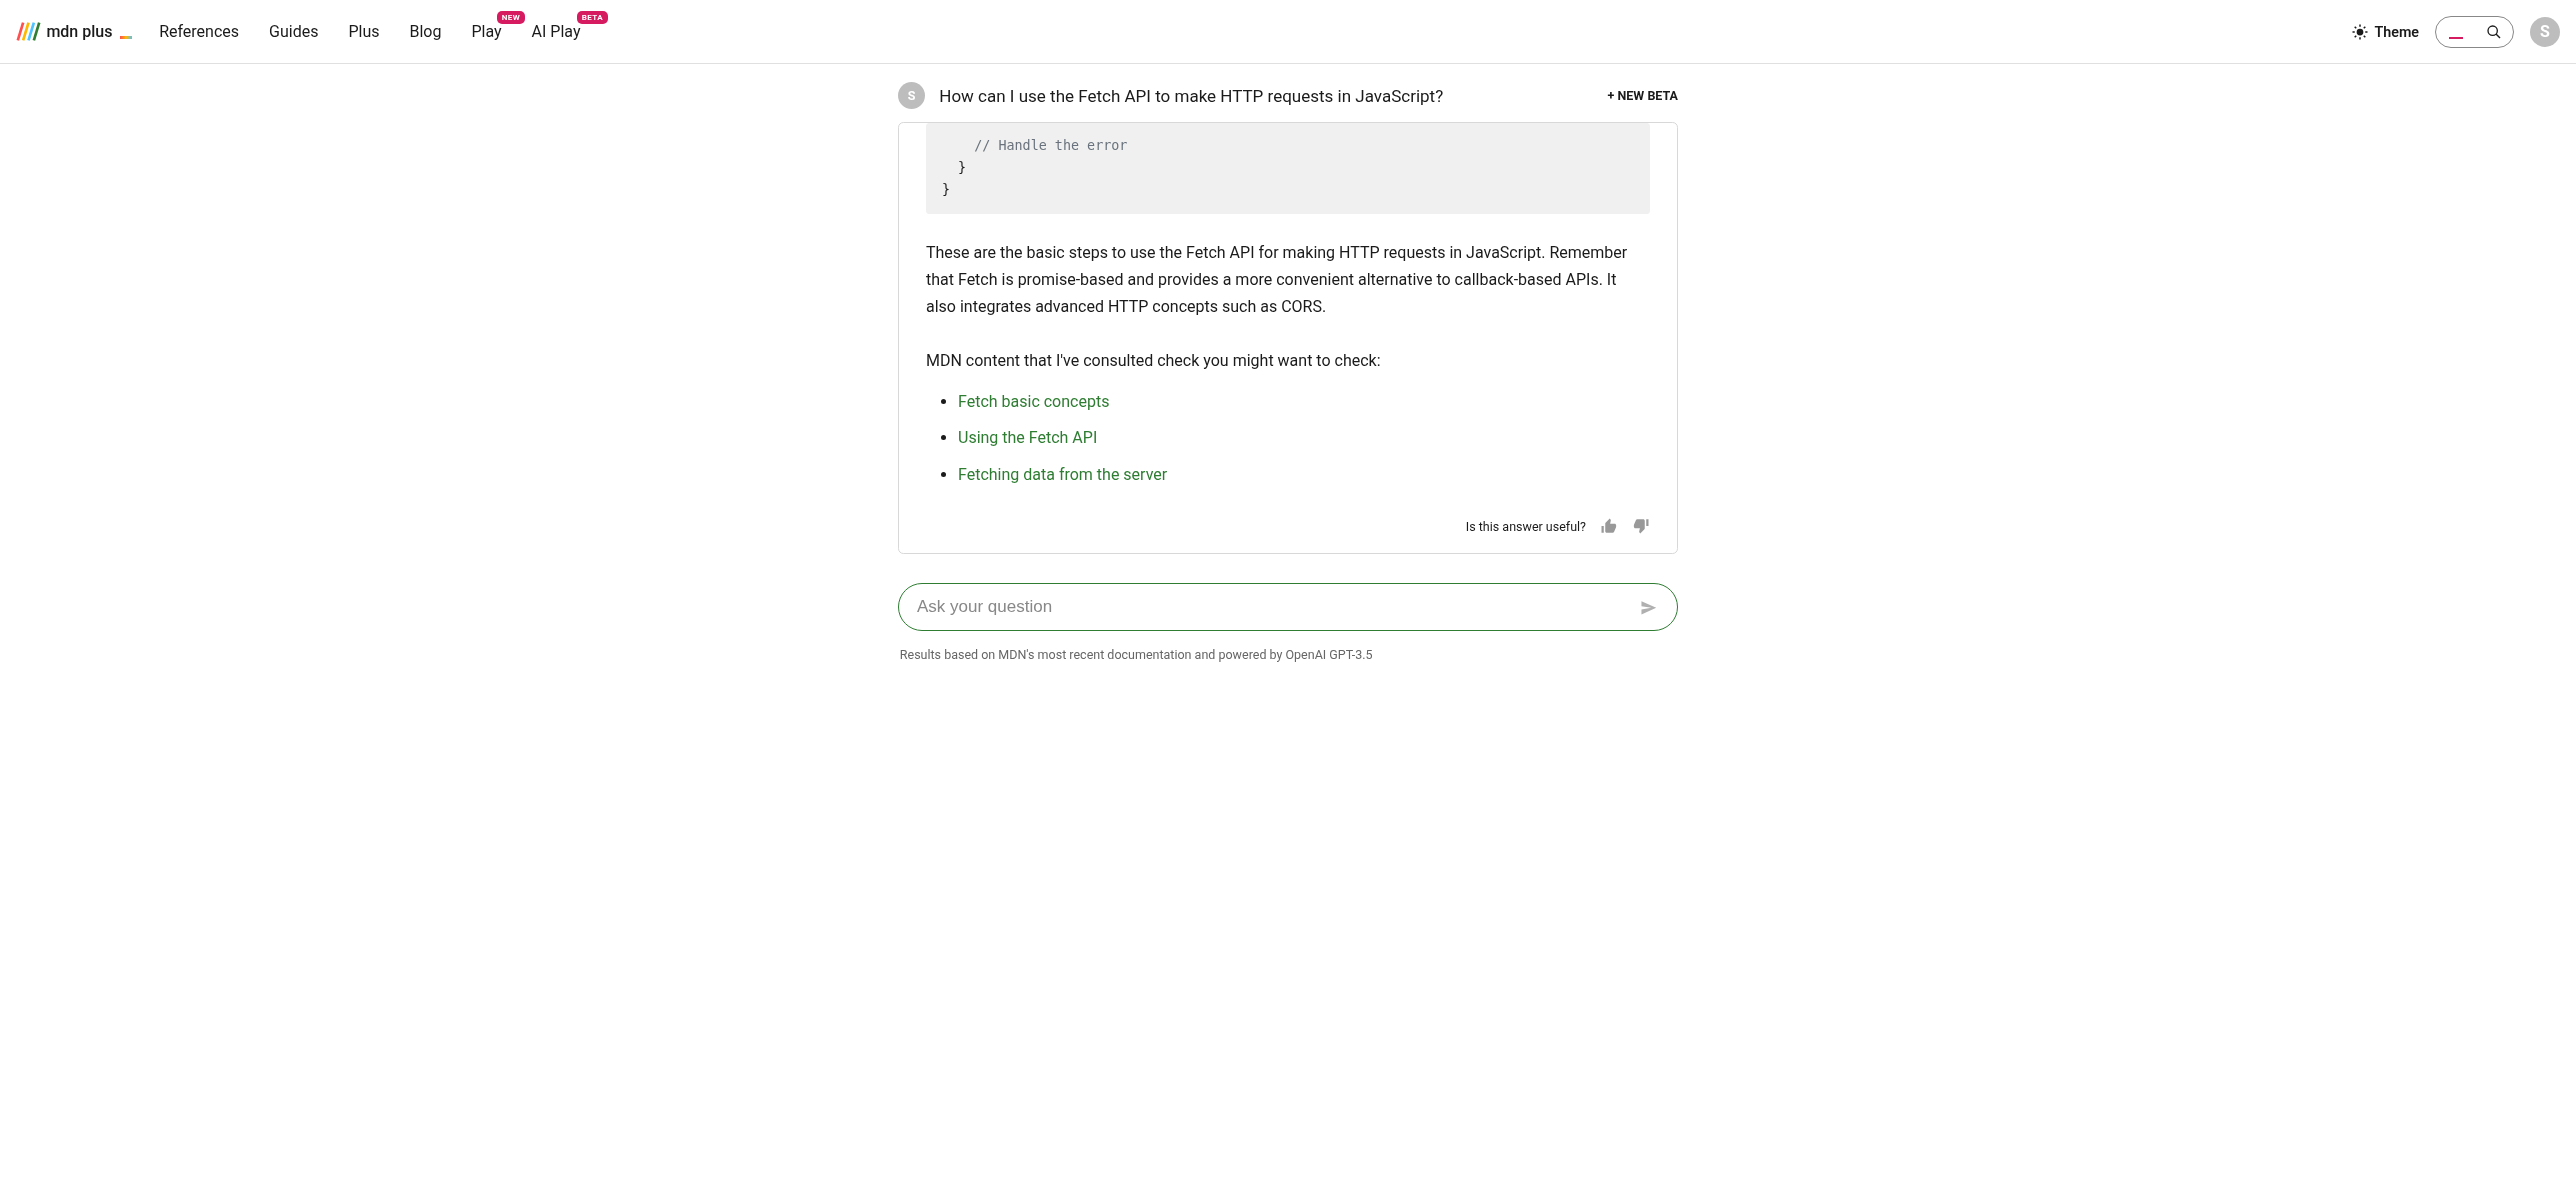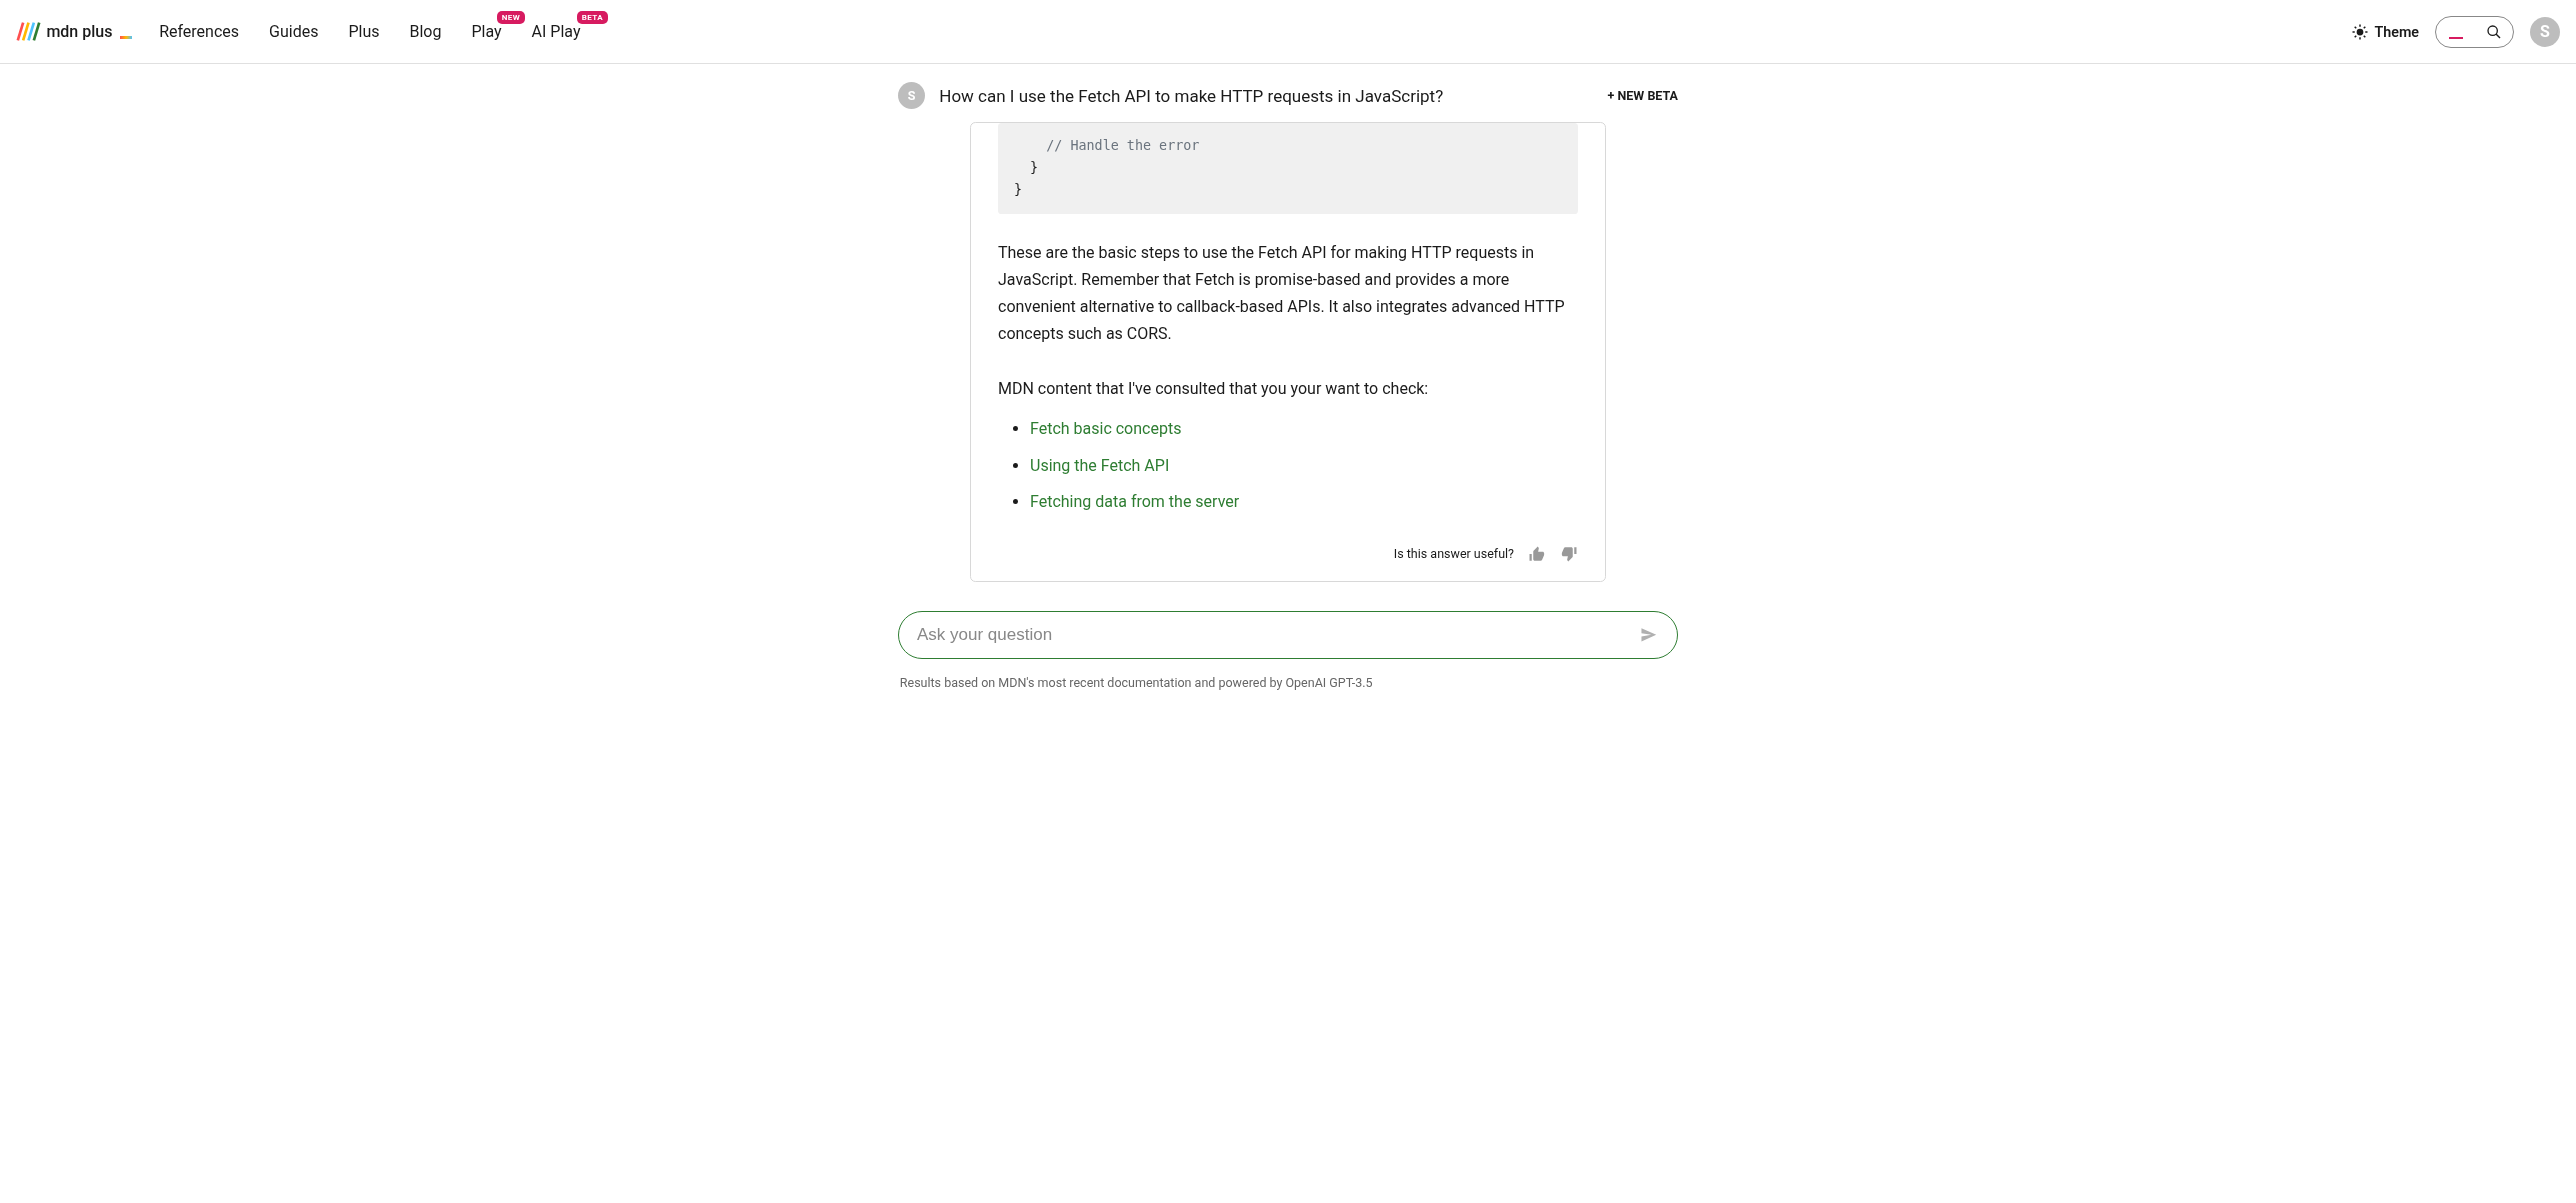--- a/index.html
+++ b/index.html
@@ -23,21 +23,21 @@
     .search-underline { position: absolute; left: 12.5px; bottom: 7.2px; width: 14.3px; height: 2.7px; background: #d71b60; }
     .avatar { width: 30px; height: 30px; border-radius: 50%; background: #bdbdbd; display: flex; align-items: center; justify-content: center; color: #fff; font-weight: 700; font-size: 16px; cursor: pointer; }
     
     .main { max-width: 1402px; margin: 0 auto; display: flex; flex-direction: column; align-items: center; }
     
     .chat-header { width: 780px; display: flex; align-items: center; padding: 18px 0 12.5px; }
     .small-avatar { width: 27px; height: 27px; border-radius: 50%; background: #bdbdbd; display: flex; align-items: center; justify-content: center; color: #fff; font-weight: 700; font-size: 12.5px; margin-right: 14.3px; }
     .question-text { font-size: 17px; flex: 1; }
     .new-chat { font-size: 12.5px; font-weight: 700; color: #1b1b1b; cursor: pointer; }
     
-    .answer-card { width: 636px; border: 0.9px solid #d8d8d8; border-radius: 5.4px; padding: 0; overflow: hidden; }
+    .answer-card { width: 780px; border: 0.9px solid #d8d8d8; border-radius: 5.4px; padding: 0; overflow: hidden; }
     .code-block { background: #f0f0f0; margin: 0 27px; padding: 12.5px 16px; font-family: ui-monospace, "SFMono-Regular", Consolas, monospace; font-size: 13.4px; line-height: 1.65; white-space: pre; color: #1b1b1b; border-radius: 3.6px; }
     .code-block .comment { color: #6a737d; }
     
     .answer-body { padding: 25px 27px 18px; }
     .answer-p { font-size: 16px; line-height: 1.7; margin-bottom: 28px; }
     .answer-consulted { font-size: 16px; line-height: 1.6; margin-bottom: 16px; }
     .link-list { list-style: disc; padding-left: 32px; }
     .link-list li { margin-bottom: 12.5px; font-size: 16px; line-height: 1.5; }
     .link-list a { color: #2e7d32; text-decoration: none; }
     
@@ -116,21 +116,21 @@
     <div class="new-chat">+ NEW BETA</div>
   </div>
 
   <div class="answer-card">
     <div class="code-block"><span class="comment">    // Handle the error</span>
 <span>  }</span>
 <span>}</span></div>
 
     <div class="answer-body">
       <p class="answer-p">These are the basic steps to use the Fetch API for making HTTP requests in JavaScript. Remember that Fetch is promise-based and provides a more convenient alternative to callback-based APIs. It also integrates advanced HTTP concepts such as CORS.</p>
-      <p class="answer-consulted">MDN content that I've consulted that you your want to check:</p>
+      <p class="answer-consulted">MDN content that I've consulted check you might want to check:</p>
       <ul class="link-list">
         <li><a href="#">Fetch basic concepts</a></li>
         <li><a href="#">Using the Fetch API</a></li>
         <li><a href="#">Fetching data from the server</a></li>
       </ul>
     </div>
 
     <div class="feedback-row">
       <span class="feedback-label">Is this answer useful?</span>
       <svg class="thumb" viewBox="0 0 24 24">

